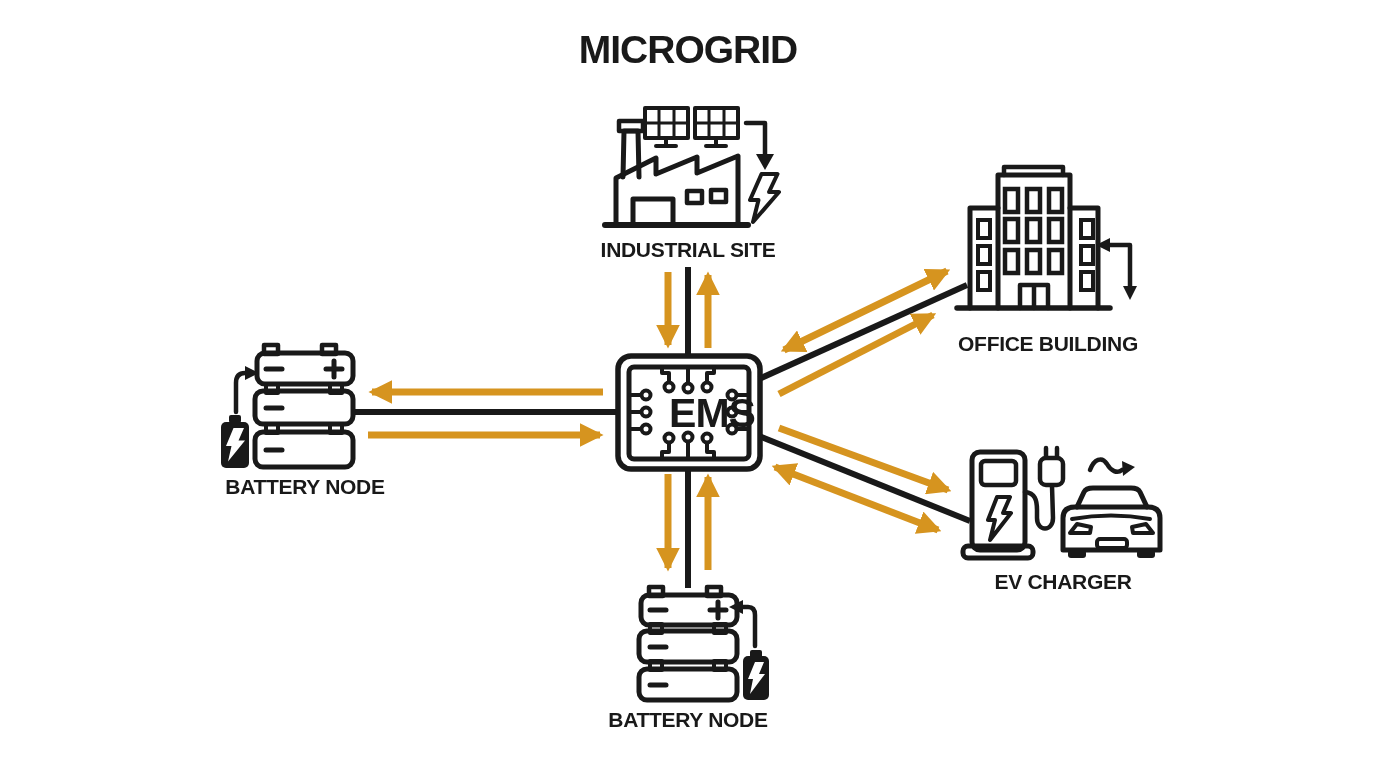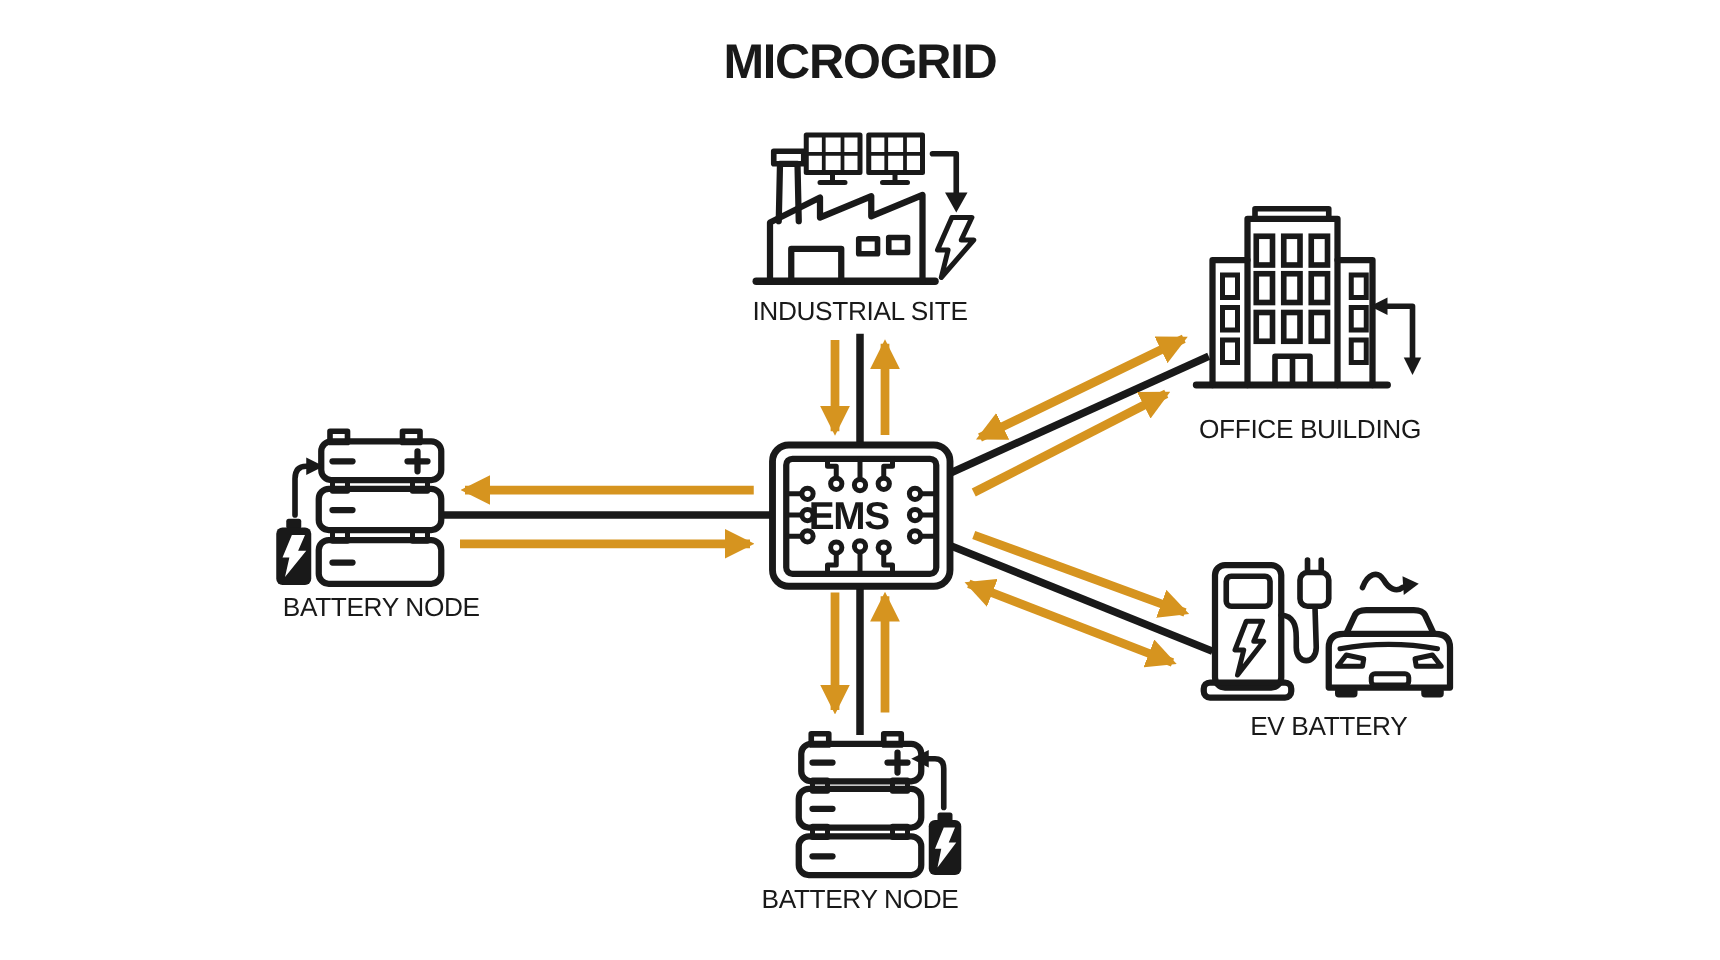--- a/index.html
+++ b/index.html
@@ -16,25 +16,25 @@
   }
   .canvas{position:relative;width:1216px;height:768px;background:var(--bg);}
   .gfx{position:absolute;left:0;top:0;width:1376px;height:768px;}
 
   .title{
     position:absolute;left:688px;top:28px;transform:translateX(-50%);
     font-size:39px;font-weight:800;letter-spacing:-1px;white-space:nowrap;
   }
   .label{
     position:absolute;transform:translateX(-50%);
-    font-size:21px;font-weight:400;letter-spacing:-0.3px;white-space:nowrap;
+    font-size:21px;font-weight:700;letter-spacing:-0.3px;white-space:nowrap;
   }
   .ems-text{
-    position:absolute;left:679px;top:413px;transform:translate(-50%,-50%);
-    font-size:31px;font-weight:700;letter-spacing:-1px;
+    position:absolute;left:712px;top:413px;transform:translate(-50%,-50%);
+    font-size:41px;font-weight:700;letter-spacing:-1px;
   }
 
   
   .ln{stroke:var(--ink);fill:none;stroke-linecap:round;stroke-linejoin:round;}
   .conn{stroke:var(--ink);fill:none;stroke-width:6;stroke-linecap:butt;}
   .arrow{stroke:var(--accent);fill:none;stroke-width:7;stroke-linecap:butt;}
   .i-fill{fill:var(--ink);stroke:none;}
   .w-fill{fill:#ffffff;stroke:none;}
   .a-fill{fill:var(--accent);stroke:none;}
   .cell{fill:#ffffff;stroke:var(--ink);}
@@ -244,17 +244,17 @@
       <circle class="cell" stroke-width="4" cx="732" cy="395" r="4.5"></circle>
       <circle class="cell" stroke-width="4" cx="732" cy="412" r="4.5"></circle>
       <circle class="cell" stroke-width="4" cx="732" cy="429" r="4.5"></circle>
     </g>
   </svg>
 
   <div class="title">MICROGRID</div>
   <div class="ems-text">EMS</div>
   <div class="label" style="left:688px;top:238px;">INDUSTRIAL SITE</div>
   <div class="label" style="left:1048px;top:332px;">OFFICE BUILDING</div>
-  <div class="label" style="left:1063px;top:570px;">EV BATTERY</div>
+  <div class="label" style="left:1063px;top:570px;">EV CHARGER</div>
   <div class="label" style="left:305px;top:475px;">BATTERY NODE</div>
   <div class="label" style="left:688px;top:708px;">BATTERY NODE</div>
 
 </div>
 
 </body></html>

